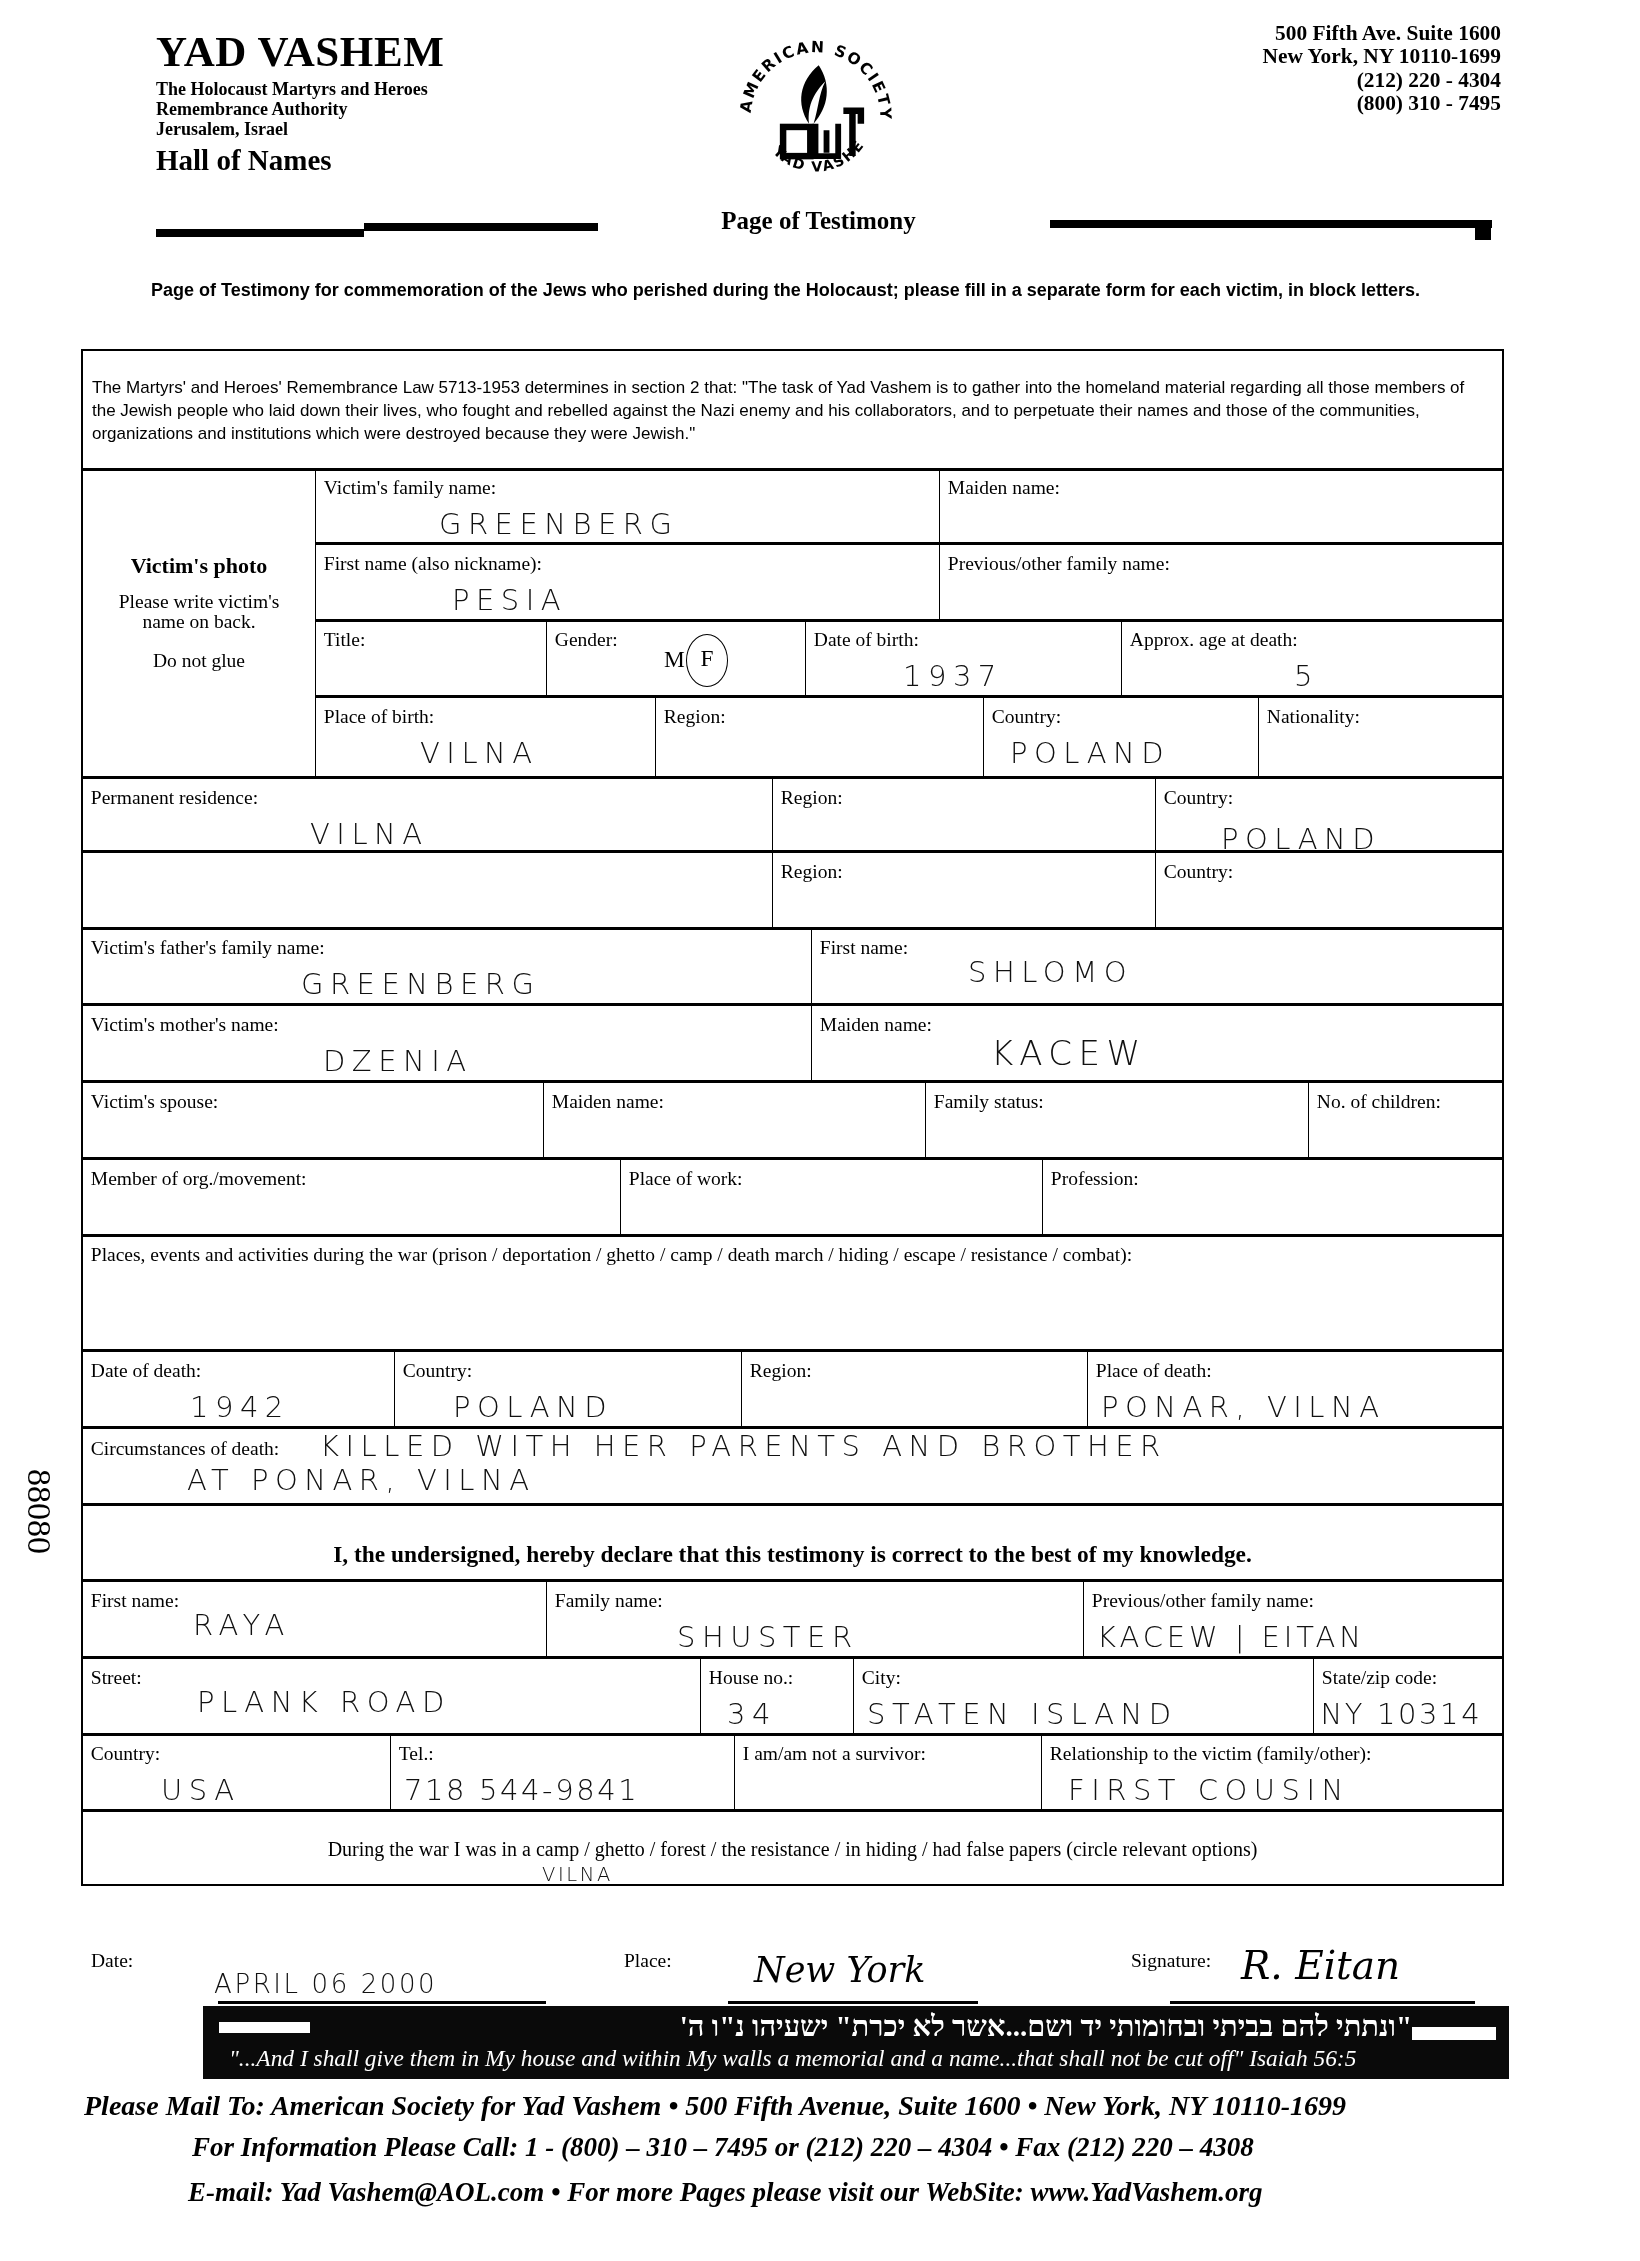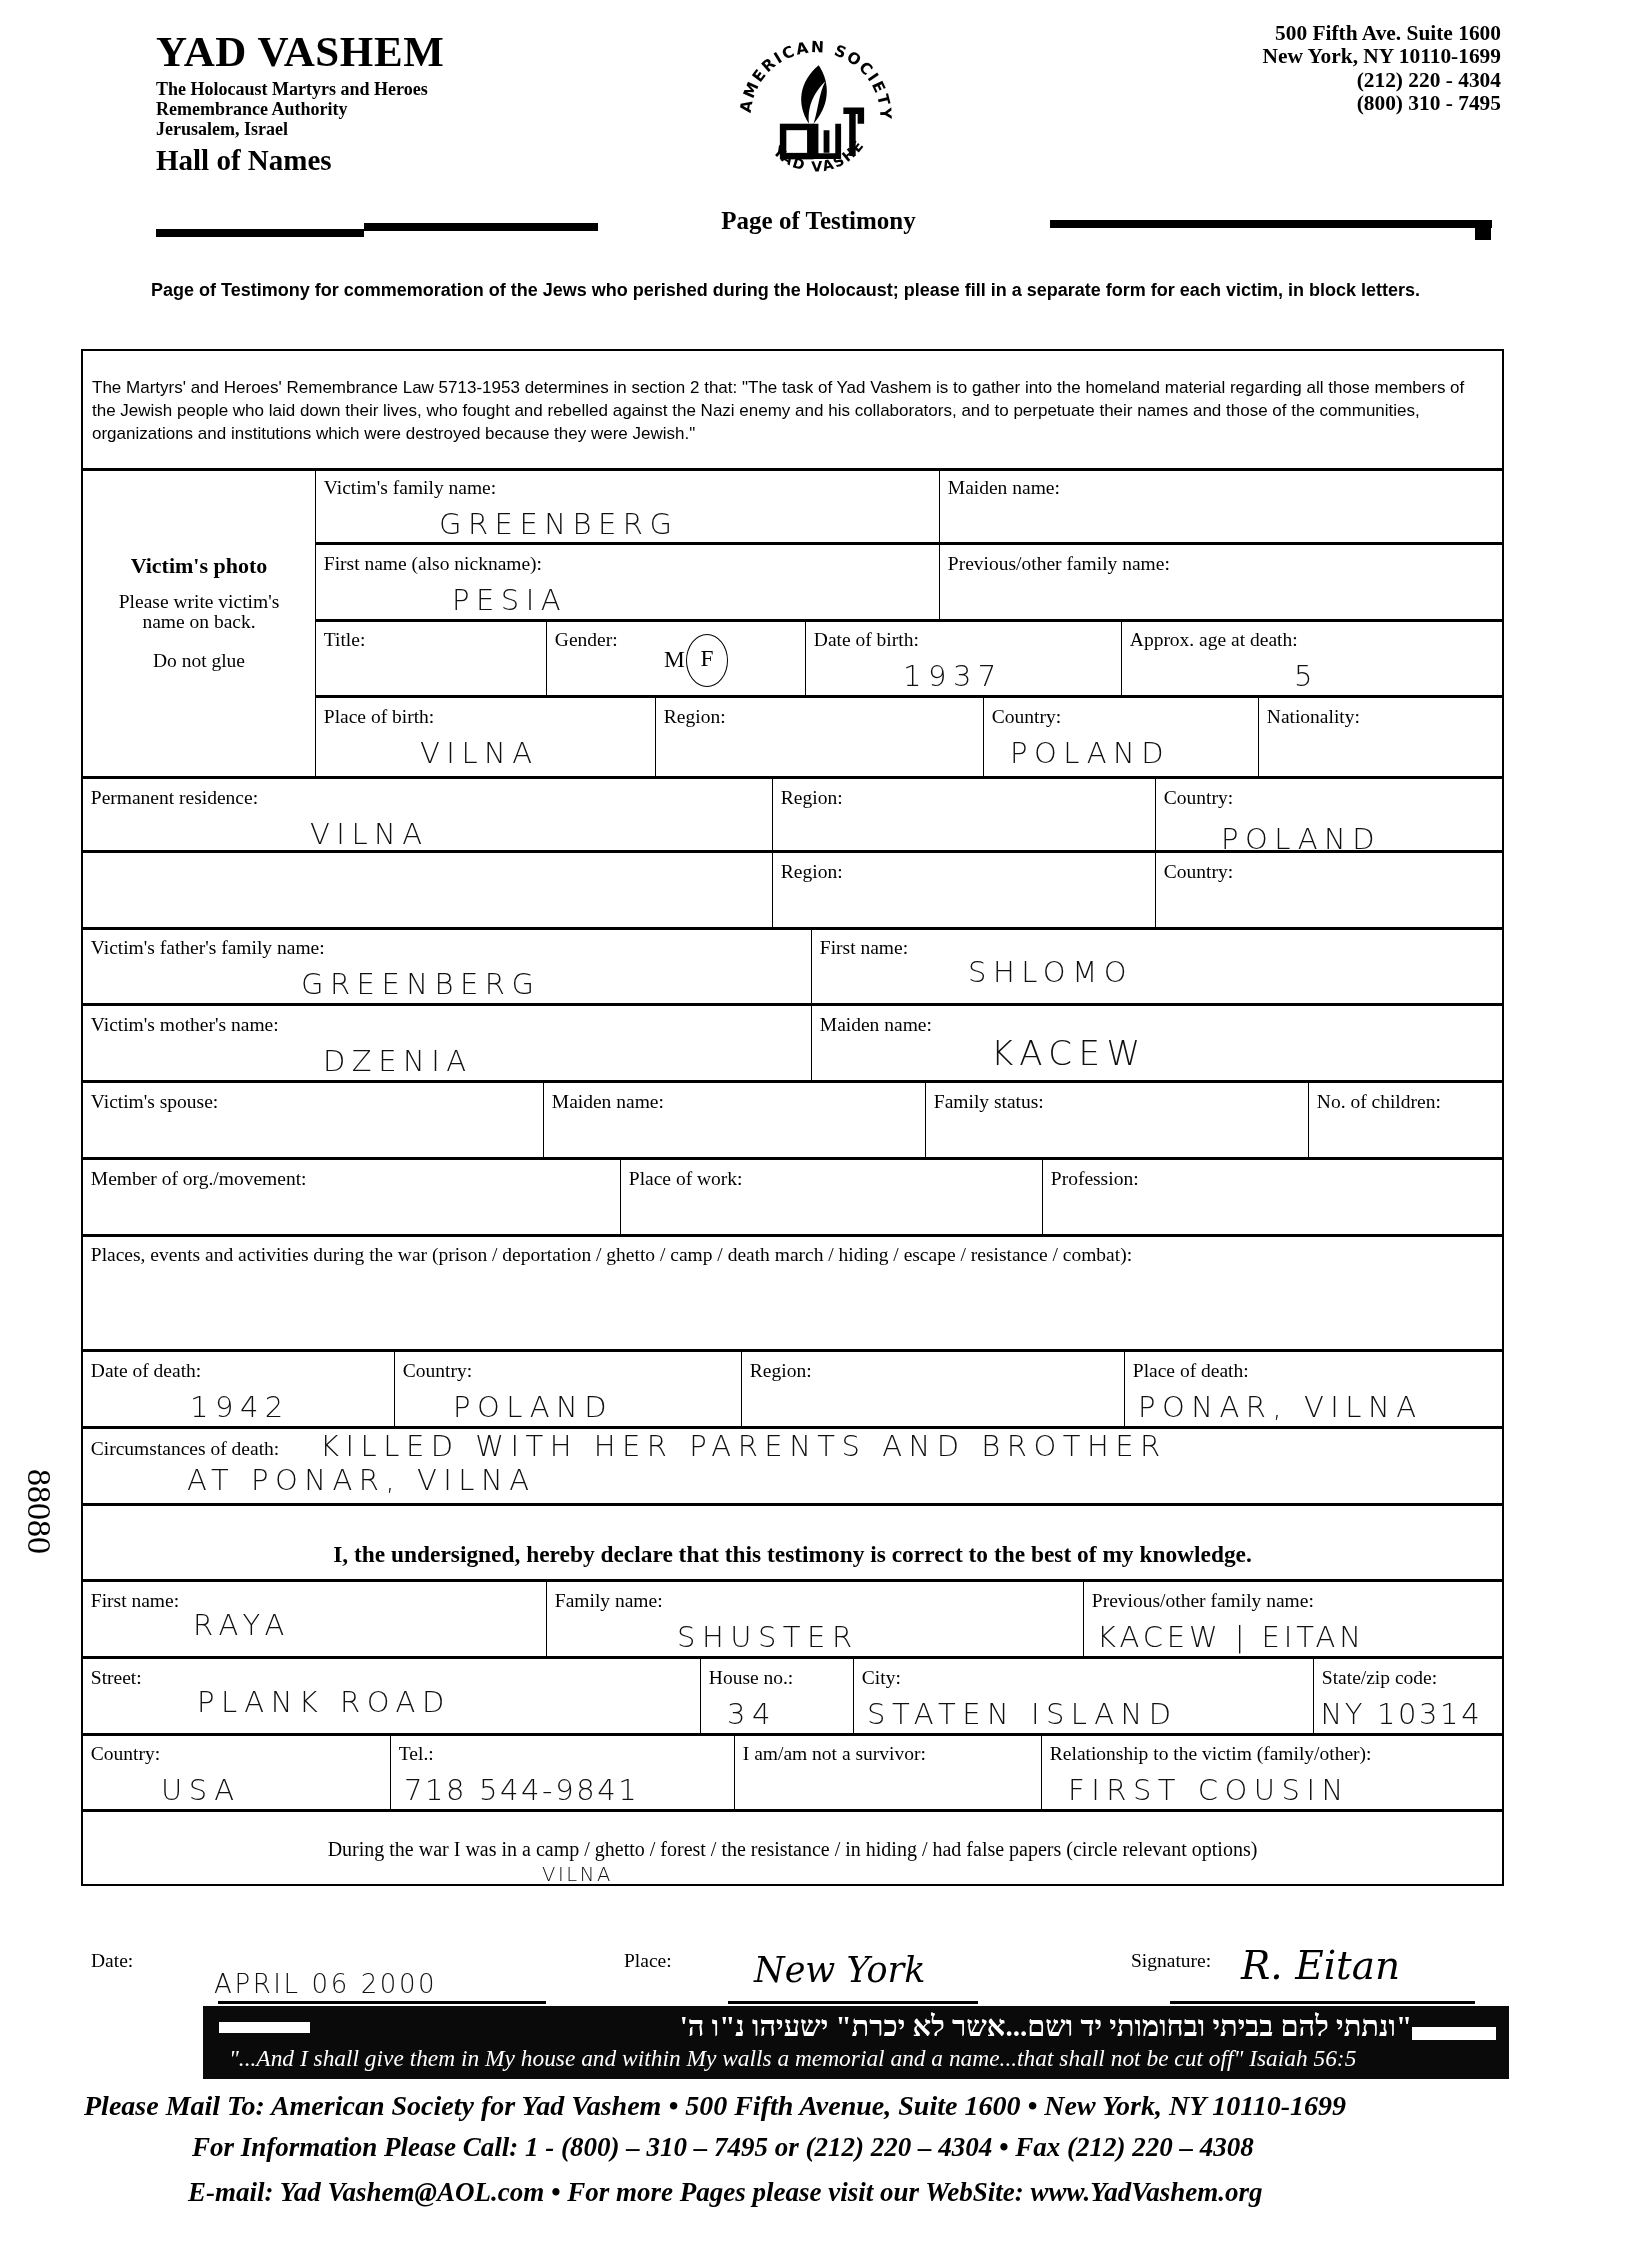--- a/index.html
+++ b/index.html
@@ -261,21 +261,21 @@
       <span class="val hw" style="left:107px;">1942</span>
     </div>
     <div class="cell" style="left:311px;width:347px;">
       <span class="lbl">Country:</span>
       <span class="val hw" style="left:58px;">POLAND</span>
     </div>
     <div class="cell" style="left:658px;width:383px;">
       <span class="lbl">Region:</span>
       <span class="val hw" style="left:39px;"></span>
     </div>
-    <div class="cell" style="left:1041px;right:0;">
+    <div class="cell" style="left:1004px;right:0;">
       <span class="lbl">Place of death:</span>
       <span class="val hw" style="left:13px;">PONAR, VILNA</span>
     </div>
   </div>
 
   <div class="row" style="top:1078px;height:77px;">
     <div class="cell first" style="left:0;right:0;">
       <span class="lbl" style="top:9px;">Circumstances of death:</span>
       <span class="abs hw" style="left:237px;top:0px;font-size:29px;">KILLED WITH HER PARENTS AND BROTHER</span>
       <span class="abs hw" style="left:104px;top:34px;font-size:29px;">AT PONAR, VILNA</span>

